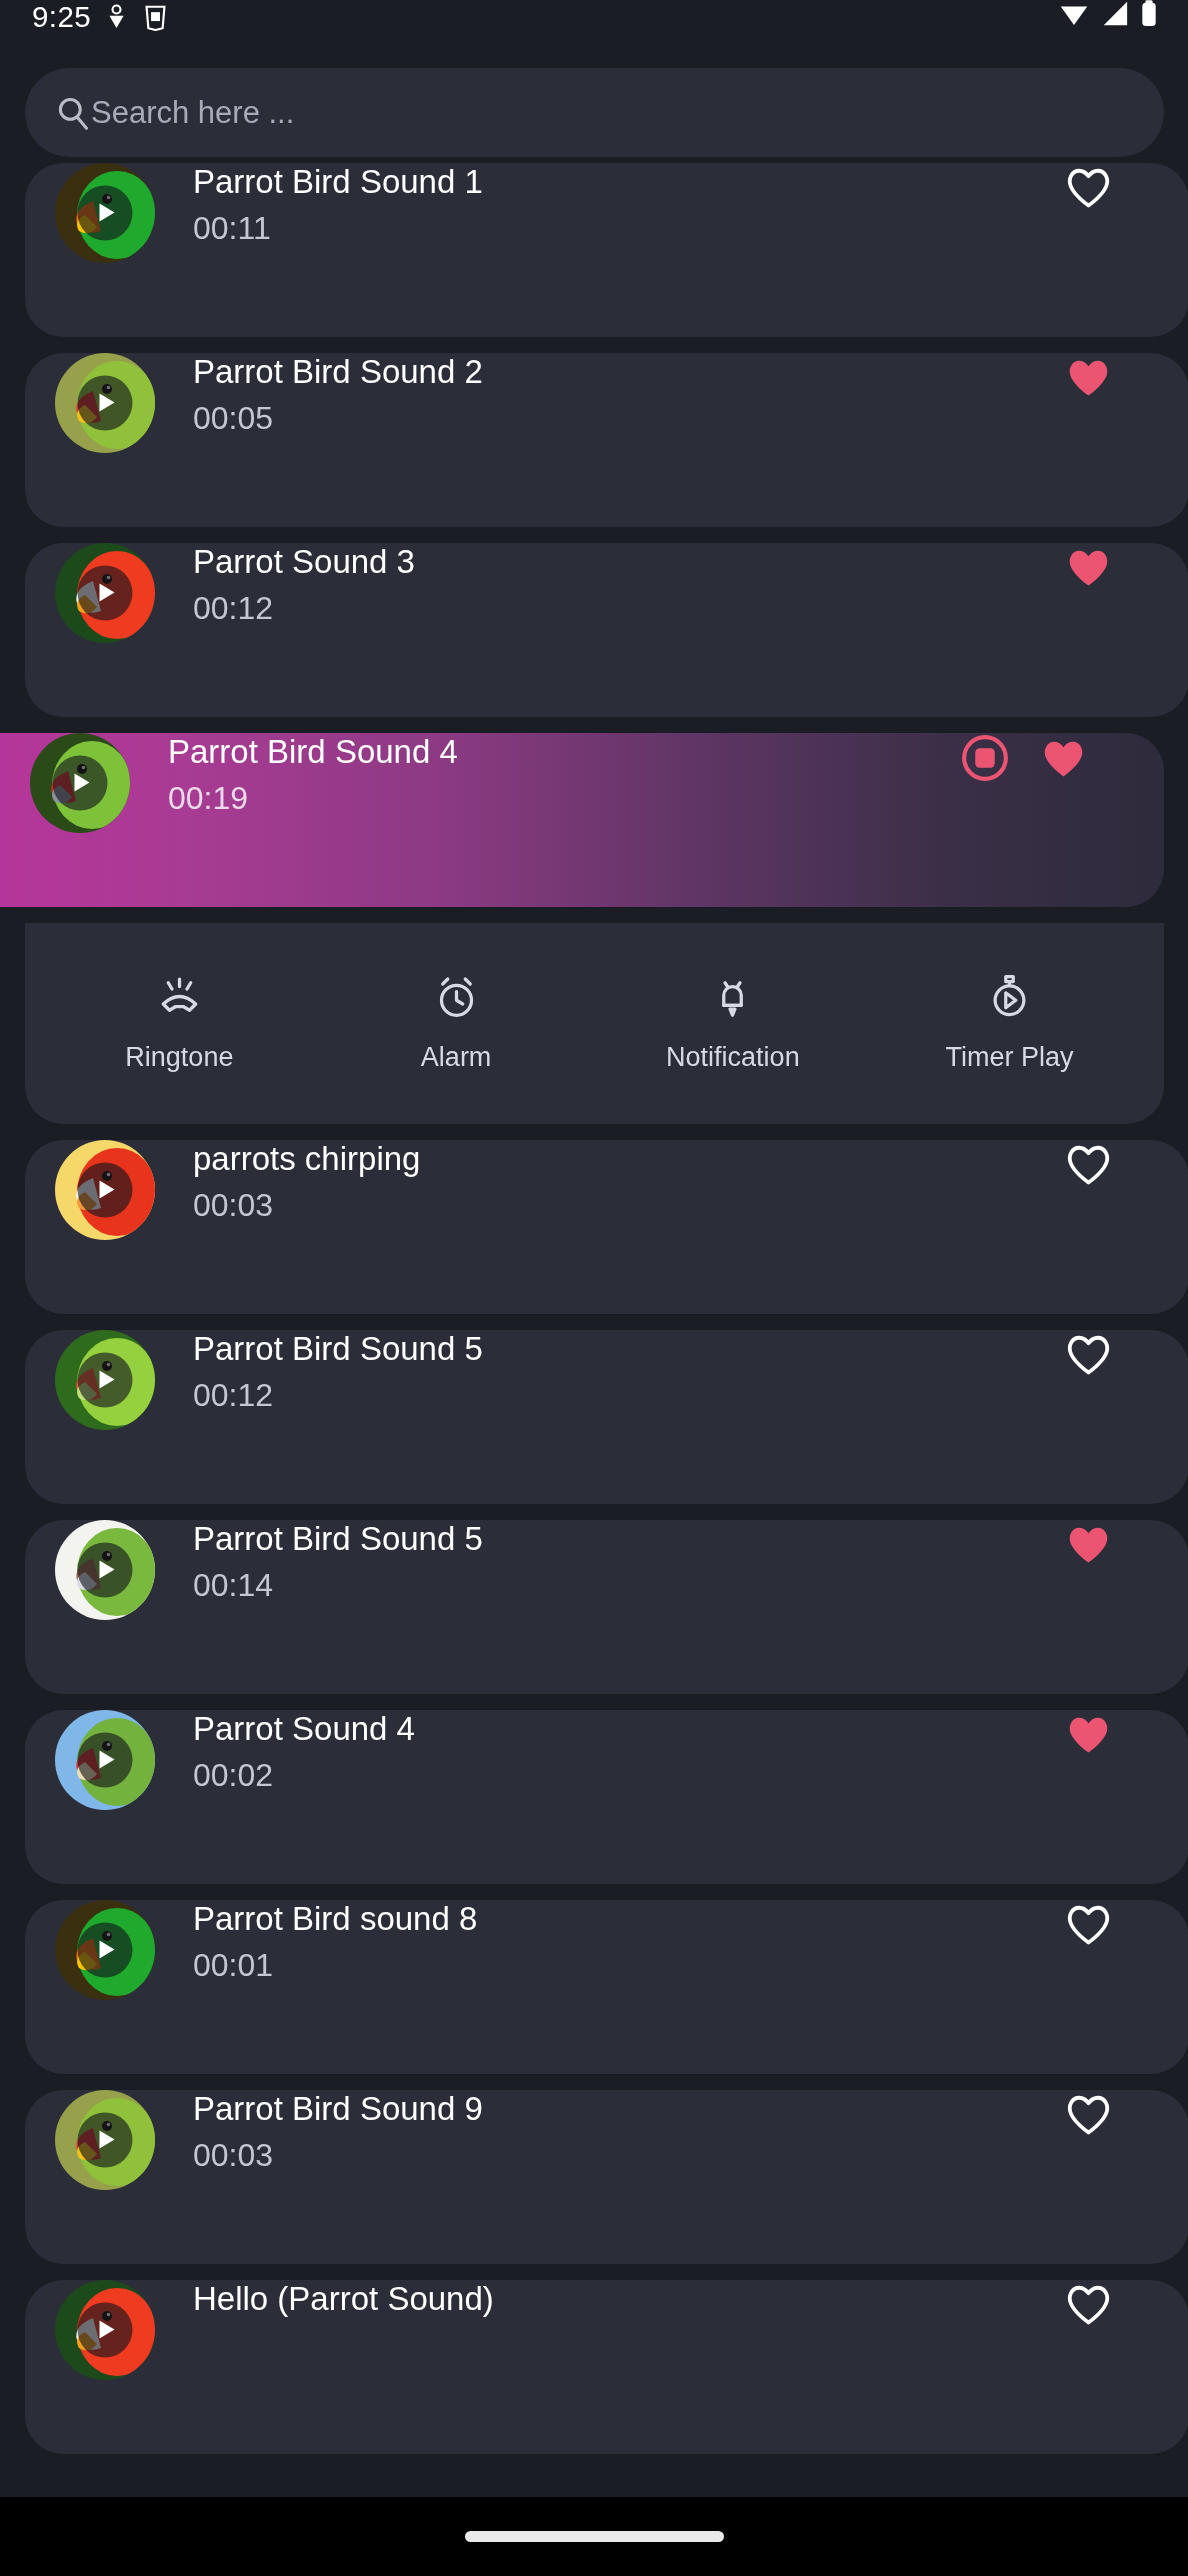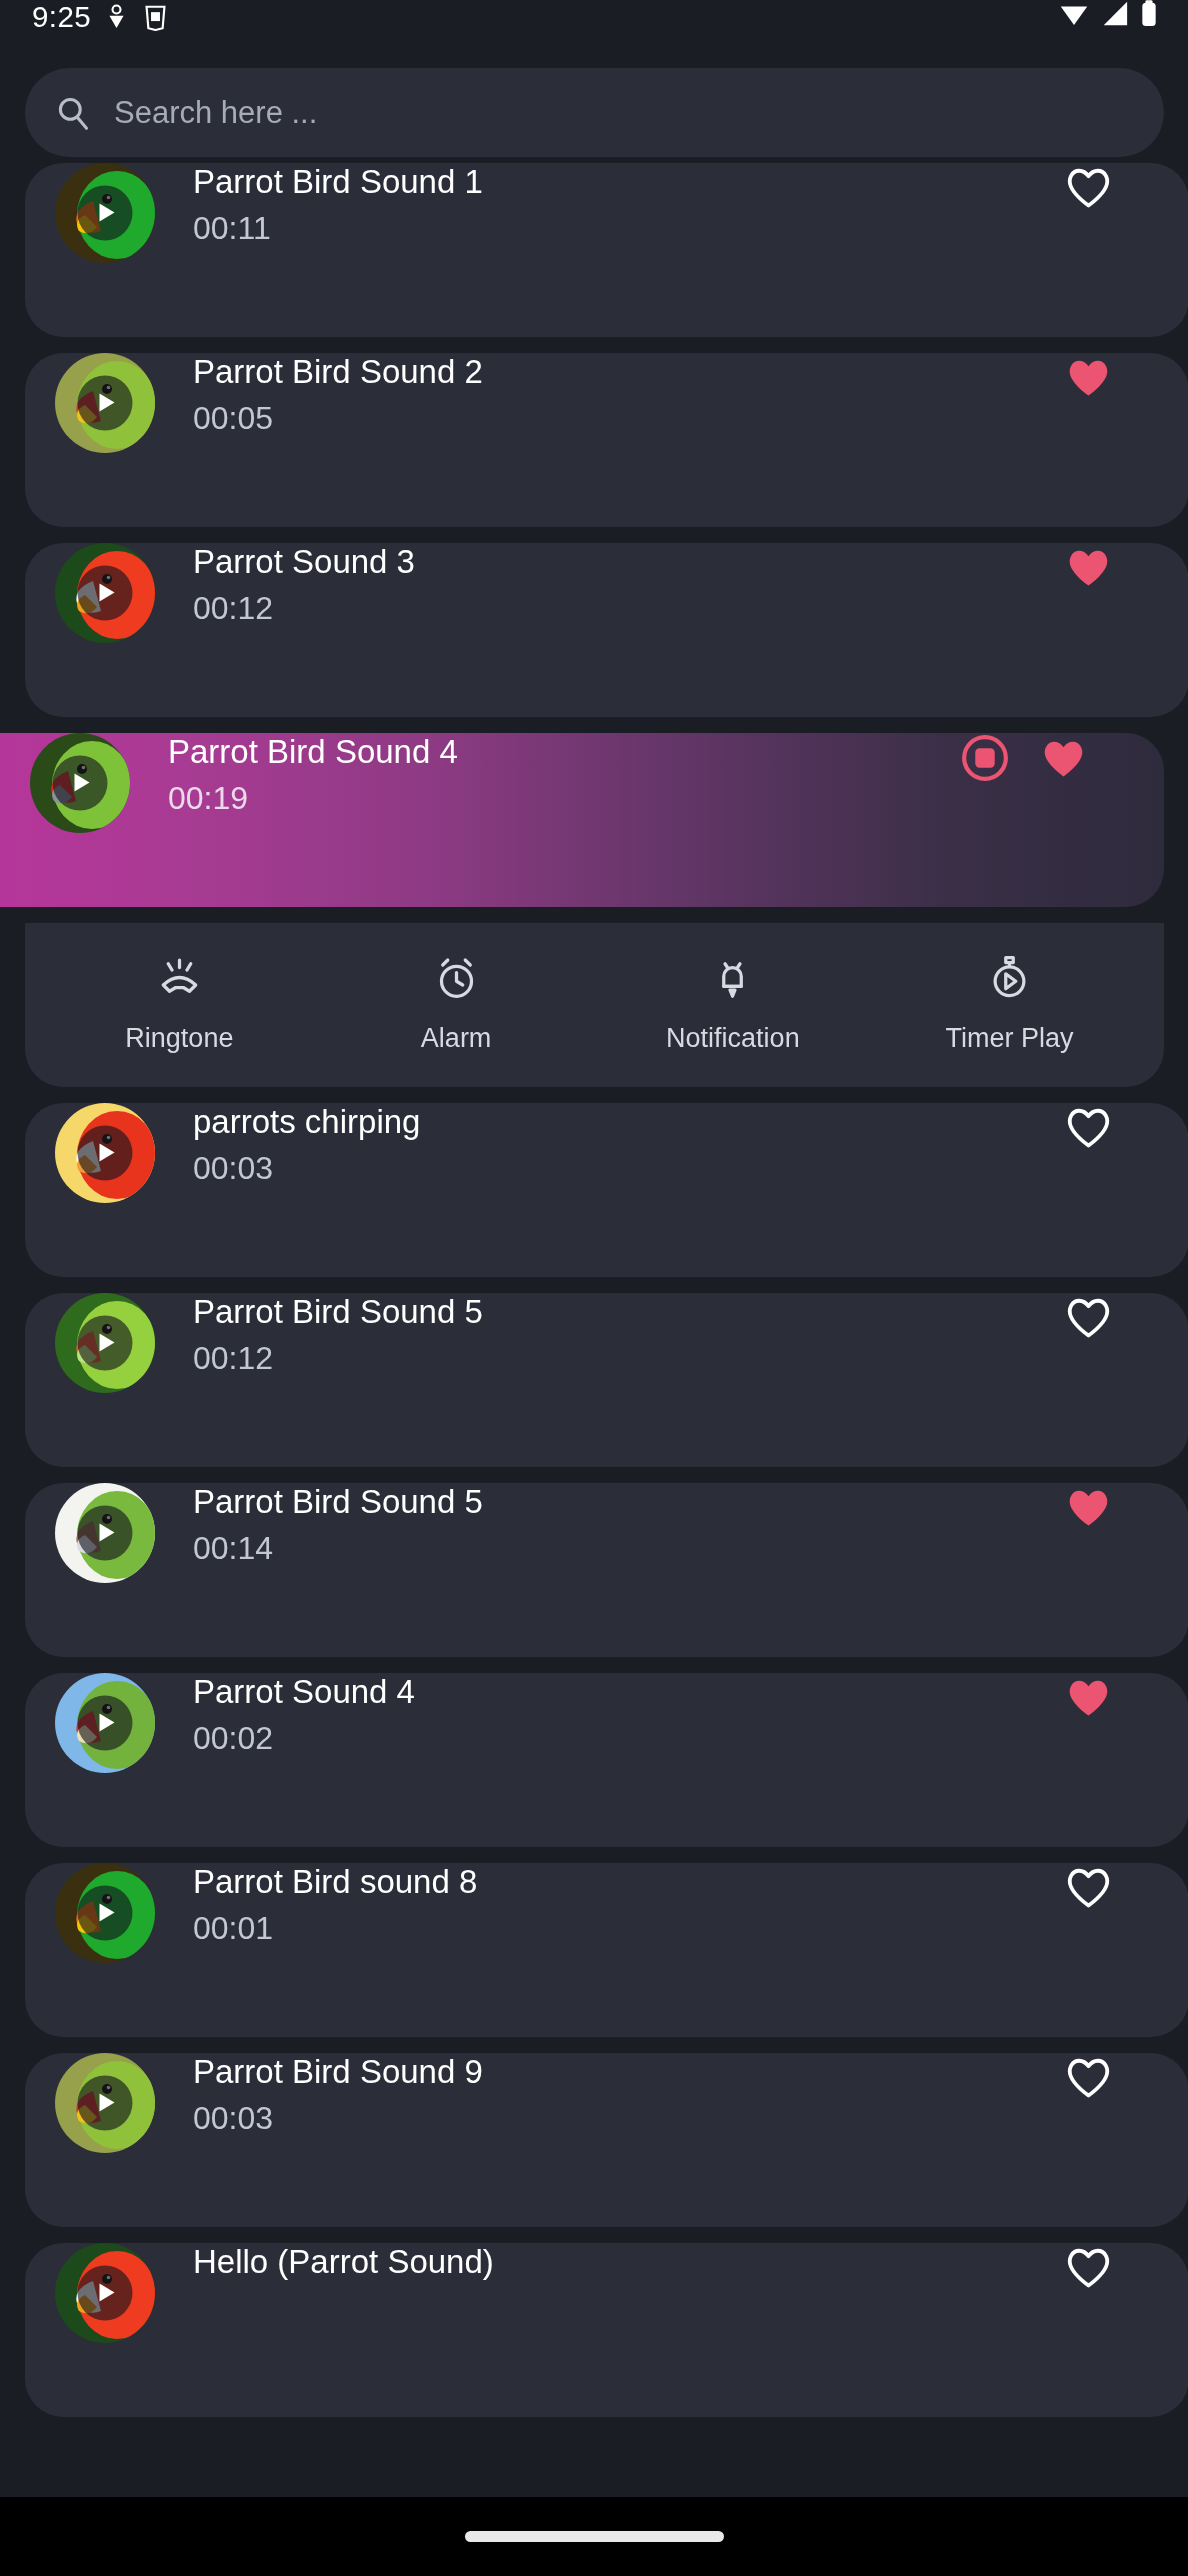--- a/index.html
+++ b/index.html
@@ -20,21 +20,21 @@
   }
   .sb-left { display:flex; align-items:center; gap:14.3px; }
   .sb-time { color:#ffffff; font-size:29.5px; letter-spacing:0.4px; }
   .sb-right { display:flex; align-items:center; gap:11.6px; }
   .sb-ico { display:block; }
 
   
   .search-wrap { padding:16px 25px 0 25px; }
   .searchbar {
     height:89px; background:#2b2e39; border-radius:45px;
-    display:flex; align-items:center; padding:0 30px; gap:23px;
+    display:flex; align-items:center; padding:0 30px; 
   }
   .search-ph { color:#a7abb7; font-size:31px; }
 
   
   .list { padding:19.7px 0 0 0; }
   .row-outer { padding-left:25px; margin-bottom:16px; }
   .row {
     position:relative;
     height:174px;
     background:#2b2e39;
@@ -73,21 +73,21 @@
   .row.selected .dur { color:#ecd9ea; }
   .actions { display:flex; align-items:center; gap:30px; padding-right:77px; }
   .heart { width:47px; height:47px; flex:0 0 47px; }
   .stopbtn { width:50px; height:50px; flex:0 0 50px; }
 
   
   .optpanel {
     margin:0 25px 16px 25px;
     background:#2b2e39;
     border-radius:0 0 38px 38px;
-    height:164px;
+    height:201px;
     display:flex; align-items:center; justify-content:space-around;
     padding:0 16px;
   }
   .opt { display:flex; flex-direction:column; align-items:center; gap:19.7px; width:161px; }
   .opt .olabel { color:#d7dae2; font-size:27px; }
 
   
   .navbar {
     position:absolute; left:0; bottom:0; width:100%; height:79px;
     background:#000000; display:flex; align-items:center; justify-content:center;

